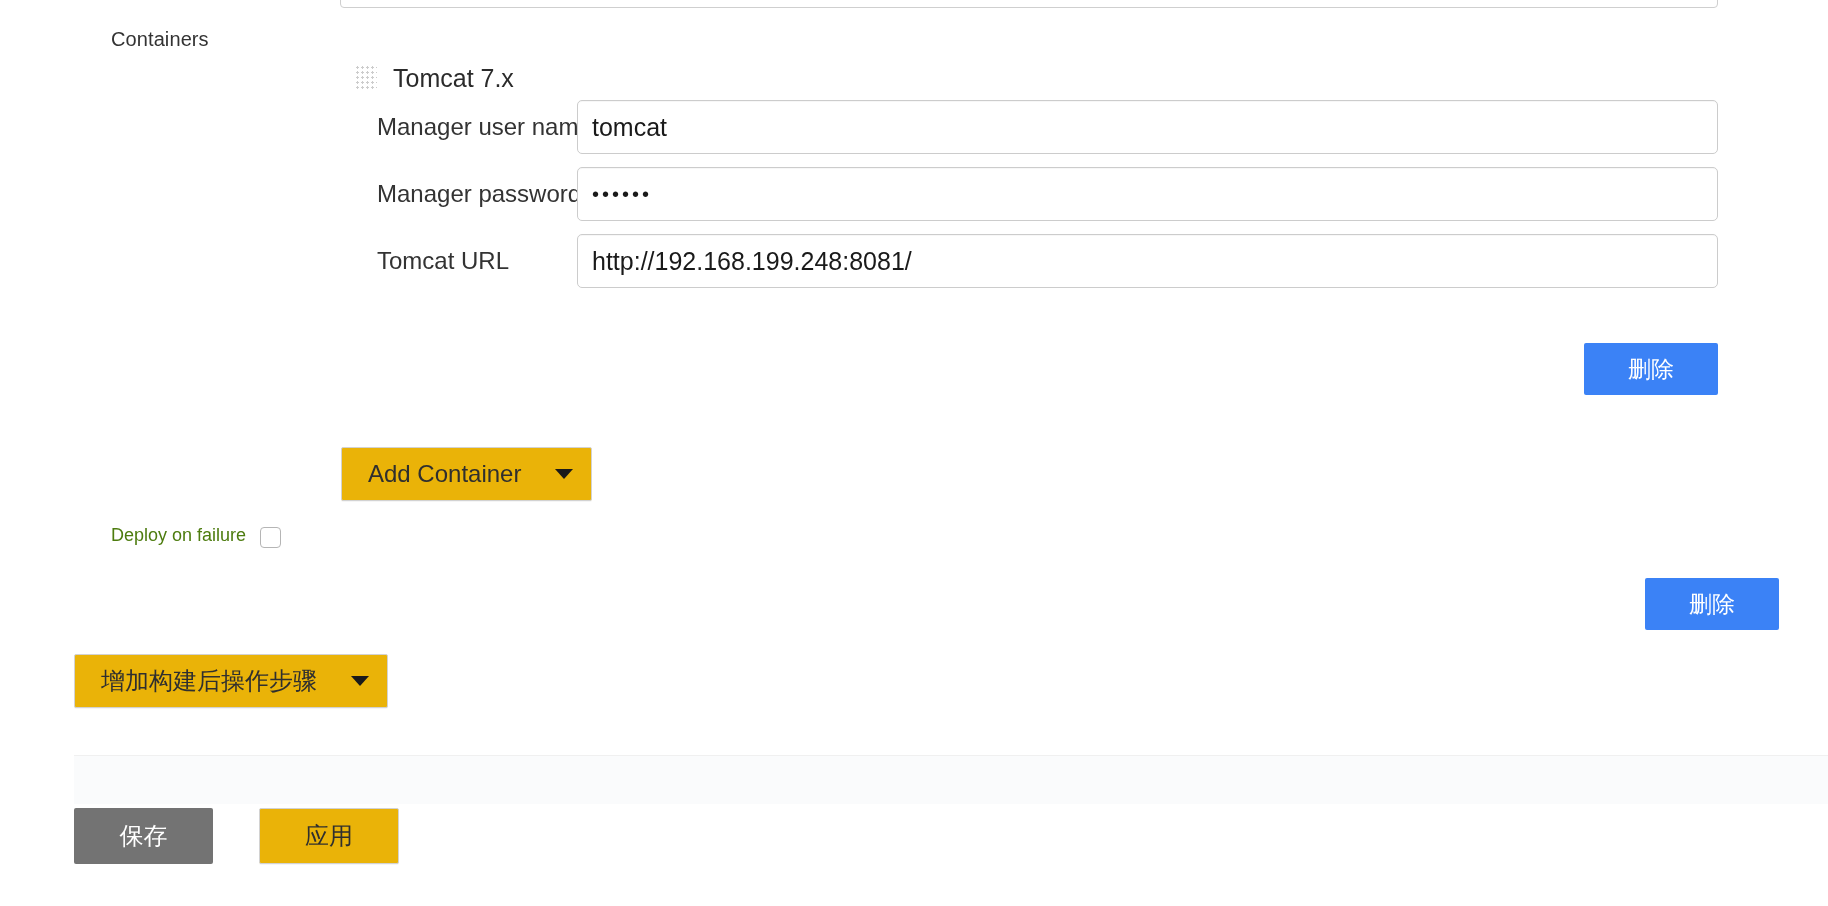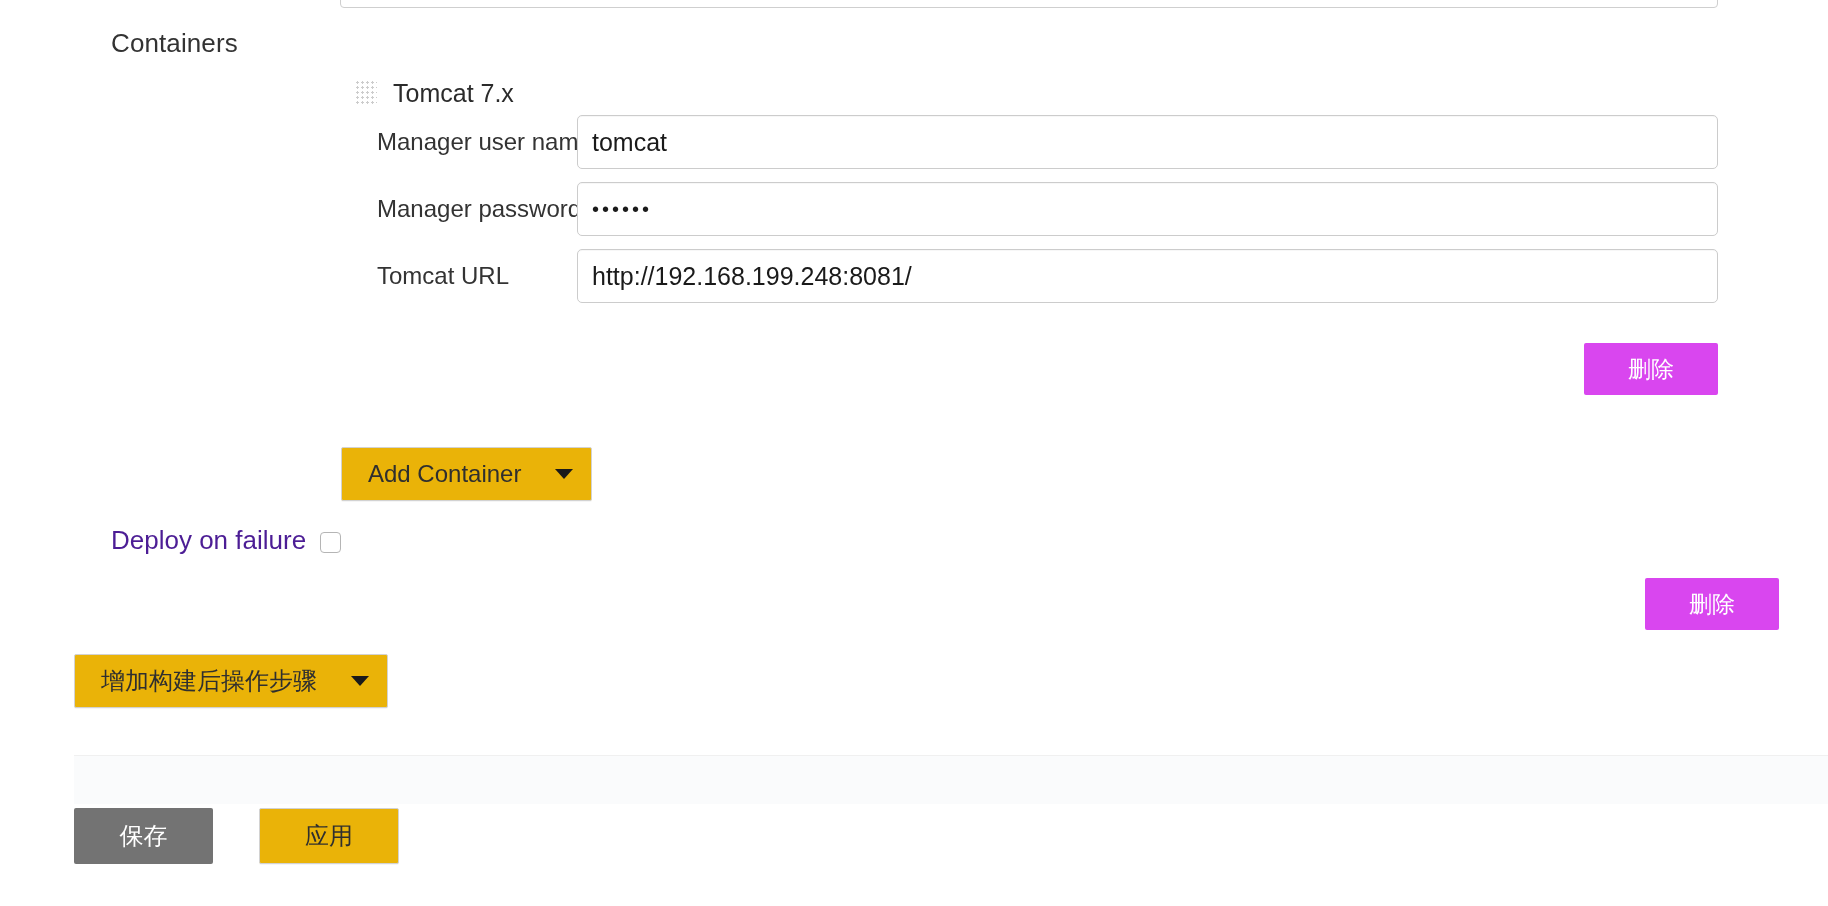--- a/index.html
+++ b/index.html
@@ -29,38 +29,37 @@
     height: 30px;
     background: #ffffff;
     border: 1px solid #cfcfcf;
     border-radius: 4px;
     box-sizing: border-box;
     box-shadow: 0 1px 1px rgba(0,0,0,0.04) inset;
   }
 
   
   .section-label {
-    font-size: 26px;
+    font-size: 20px;
     color: #333333;
     font-weight: 400;
     letter-spacing: 0.1px;
     white-space: nowrap;
   }
 
   #containers-label { left: 111px; top: 28px; }
 
   
   #container-block { left: 355px; top: 58px; width: 1363px; }
 
   .container-header {
     display: flex;
     align-items: center;
     height: 40px;
     margin-bottom: 2px;
-    margin-top: 15px;
   }
   .drag-handle {
     width: 22px;
     height: 26px;
     cursor: move;
     display: inline-block;
     background-image:
       radial-gradient(#c9c9c9 30%, transparent 32%);
     background-size: 5px 5px;
     background-position: 0 0;
@@ -113,21 +112,21 @@
     font-family: inherit;
     border: none;
     cursor: pointer;
     box-sizing: border-box;
     display: inline-flex;
     align-items: center;
     justify-content: center;
     white-space: nowrap;
   }
   .btn-danger {
-    background: #d946ef;
+    background: #3b82f6;
     color: #ffffff;
     font-size: 23px;
     height: 52px;
     min-width: 134px;
     padding: 0 24px;
     border-radius: 2px;
   }
   .btn-grey {
     background: #eab308;
     color: #2f2f2f;
@@ -163,22 +162,22 @@
 
   
   #deploy-on-failure-row {
     left: 111px;
     top: 525px;
     display: flex;
     align-items: center;
     gap: 14px;
   }
   #deploy-on-failure-row .cb-label {
-    font-size: 26px;
-    color: #4c1d95;
+    font-size: 18px;
+    color: #4d7c0f;
     white-space: nowrap;
   }
   .checkbox {
     width: 21px;
     height: 21px;
     border: 1px solid #b5b5b5;
     border-radius: 4px;
     background: #ffffff;
     box-sizing: border-box;
     cursor: pointer;

